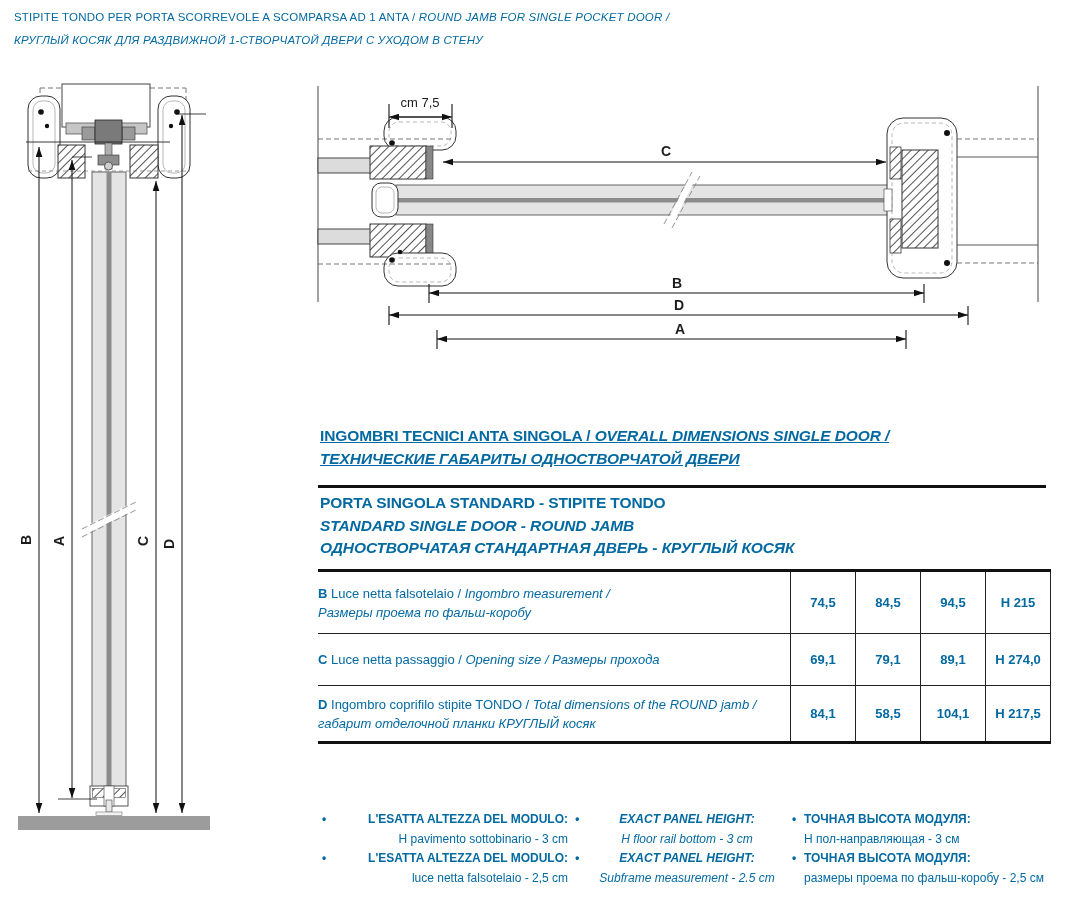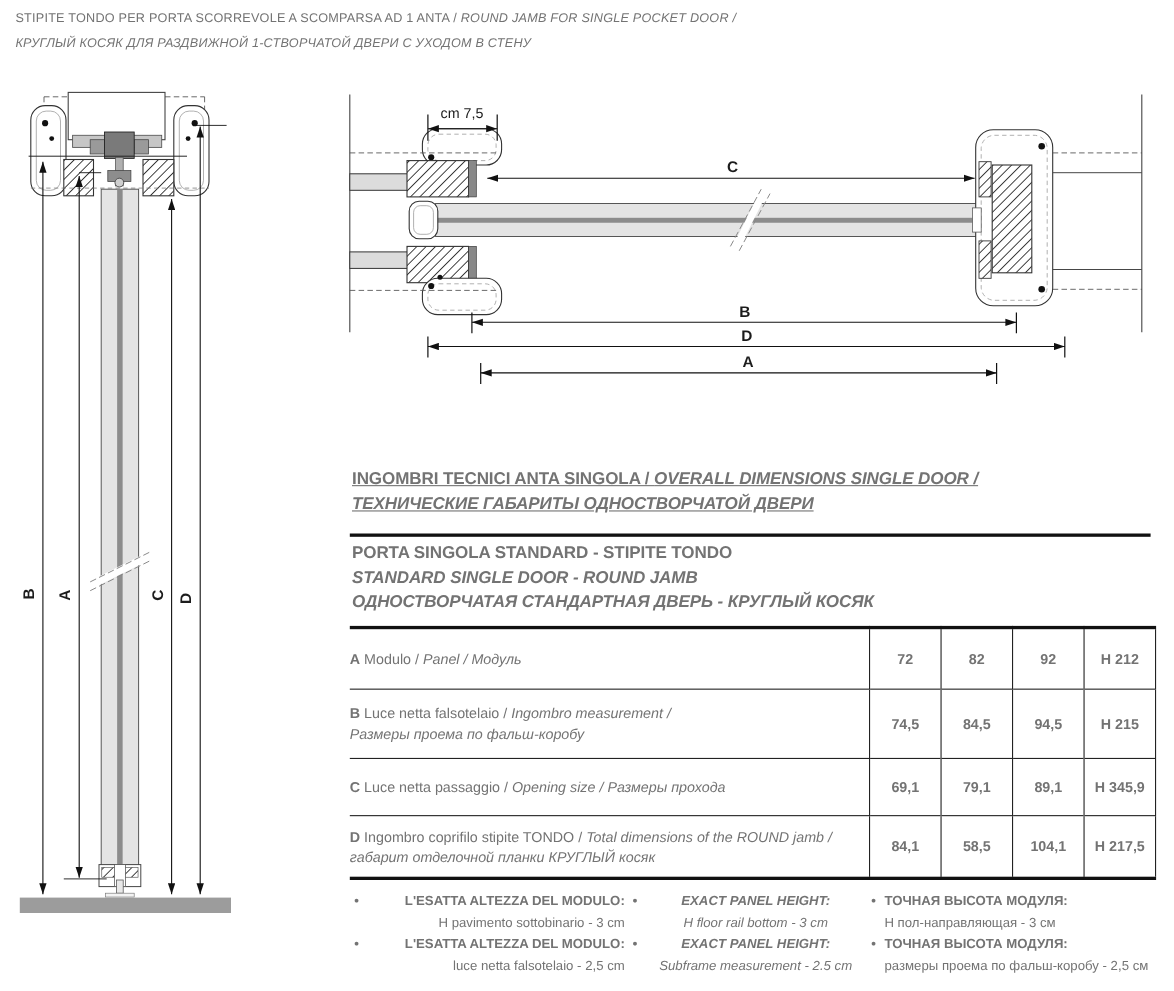--- a/index.html
+++ b/index.html
@@ -1,17 +1,17 @@
 <!DOCTYPE html>
 <html><head>
 <meta charset="utf-8">
 <style>
   html,body{margin:0;padding:0;background:#fff;}
   .page{position:relative;width:1067px;height:901px;background:#fff;overflow:hidden;
-        font-family:"Liberation Sans",sans-serif;color:#737373;}
+        font-family:"Liberation Sans",sans-serif;color:#0369a1;}
   .abs{position:absolute;}
   
   .doc-title{left:14px;top:6px;width:1000px;font-size:11.5px;line-height:23px;letter-spacing:.2px;}
   .ital{font-style:italic;}
   
   .section-heading{left:320px;top:424px;width:720px;font-size:15.5px;font-weight:bold;
                    line-height:23px;letter-spacing:-.1px;text-decoration:underline;}
   
   .rule{background:#111;}
   .rule-a{left:318px;top:485px;width:728px;height:3px;}
@@ -202,52 +202,41 @@
 
   <div class="abs rule rule-a"></div>
   <div class="abs tbl-header">
     <div>PORTA SINGOLA STANDARD - STIPITE TONDO</div>
     <div class="ital">STANDARD SINGLE DOOR - ROUND JAMB</div>
     <div class="ital">ОДНОСТВОРЧАТАЯ СТАНДАРТНАЯ ДВЕРЬ - КРУГЛЫЙ КОСЯК</div>
   </div>
 
   <table class="dims">
     <tbody>
-        <tr class="r-a">
-      <td class="lbl">
-        <span class="row-key">A</span>
-        <span>Modulo / </span><span class="ital">Panel / Модуль</span>
-        <div class="ital"></div>
-      </td>
-      <td class="val">72</td>
-      <td class="val">82</td>
-      <td class="val">92</td>
-      <td class="val">H 212</td>
-    </tr>
     <tr class="r-b">
       <td class="lbl">
         <span class="row-key">B</span>
         <span>Luce netta falsotelaio / </span><span class="ital">Ingombro measurement /</span>
         <div class="ital">Размеры проема по фальш-коробу</div>
       </td>
       <td class="val">74,5</td>
       <td class="val">84,5</td>
       <td class="val">94,5</td>
       <td class="val">H 215</td>
     </tr>
     <tr class="r-c">
       <td class="lbl">
         <span class="row-key">C</span>
         <span>Luce netta passaggio / </span><span class="ital">Opening size / Размеры прохода</span>
         <div class="ital"></div>
       </td>
       <td class="val">69,1</td>
       <td class="val">79,1</td>
       <td class="val">89,1</td>
-      <td class="val">H 345,9</td>
+      <td class="val">H 274,0</td>
     </tr>
     <tr class="r-d">
       <td class="lbl">
         <span class="row-key">D</span>
         <span>Ingombro coprifilo stipite TONDO / </span><span class="ital">Total dimensions of the ROUND jamb /</span>
         <div class="ital">габарит отделочной планки КРУГЛЫЙ косяк</div>
       </td>
       <td class="val">84,1</td>
       <td class="val">58,5</td>
       <td class="val">104,1</td>

